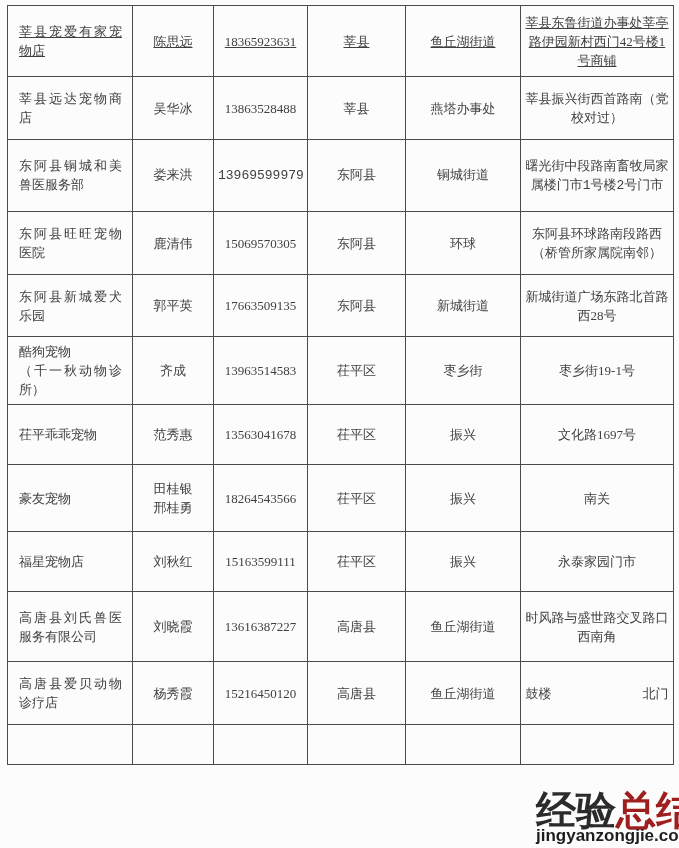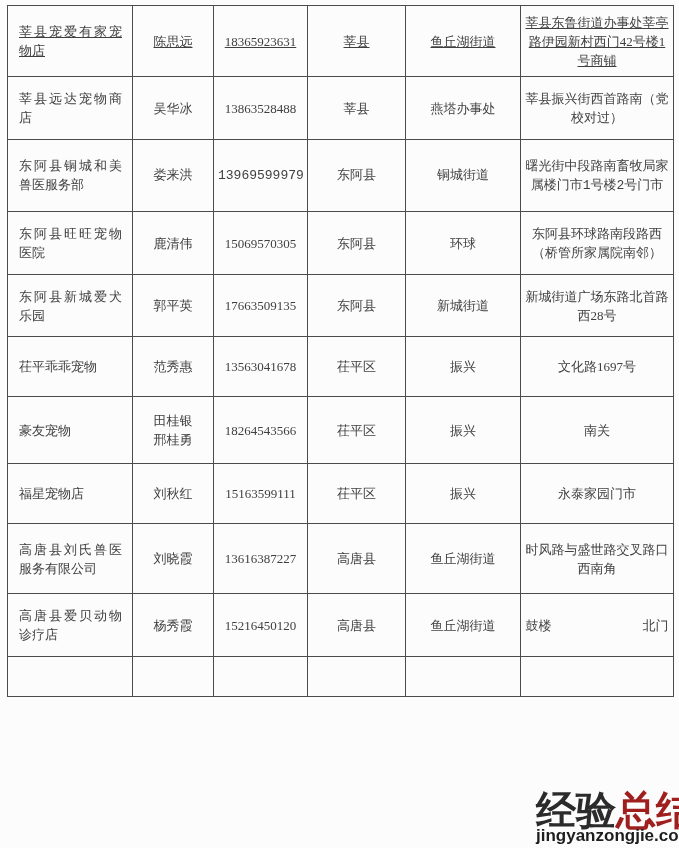--- a/index.html
+++ b/index.html
@@ -110,20 +110,29 @@
 （桥管所家属院南邻）</td>
         </tr>
         <tr style="height: 62px;">
           <td class="name-cell">东阿县新城爱犬乐园</td>
           <td>郭平英</td>
           <td>17663509135</td>
           <td>东阿县</td>
           <td>新城街道</td>
           <td>新城街道广场东路北首路西28号</td>
         </tr>
+        <tr style="height: 68px;">
+          <td class="name-cell">酷狗宠物
+（千一秋动物诊所）</td>
+          <td>齐成</td>
+          <td>13963514583</td>
+          <td>茌平区</td>
+          <td>枣乡街</td>
+          <td>枣乡街19-1号</td>
+        </tr>
         <tr style="height: 60px;">
           <td class="name-cell">茌平乖乖宠物</td>
           <td>范秀惠</td>
           <td>13563041678</td>
           <td>茌平区</td>
           <td>振兴</td>
           <td>文化路1697号</td>
         </tr>
         <tr style="height: 67px;">
           <td class="name-cell">豪友宠物</td>

